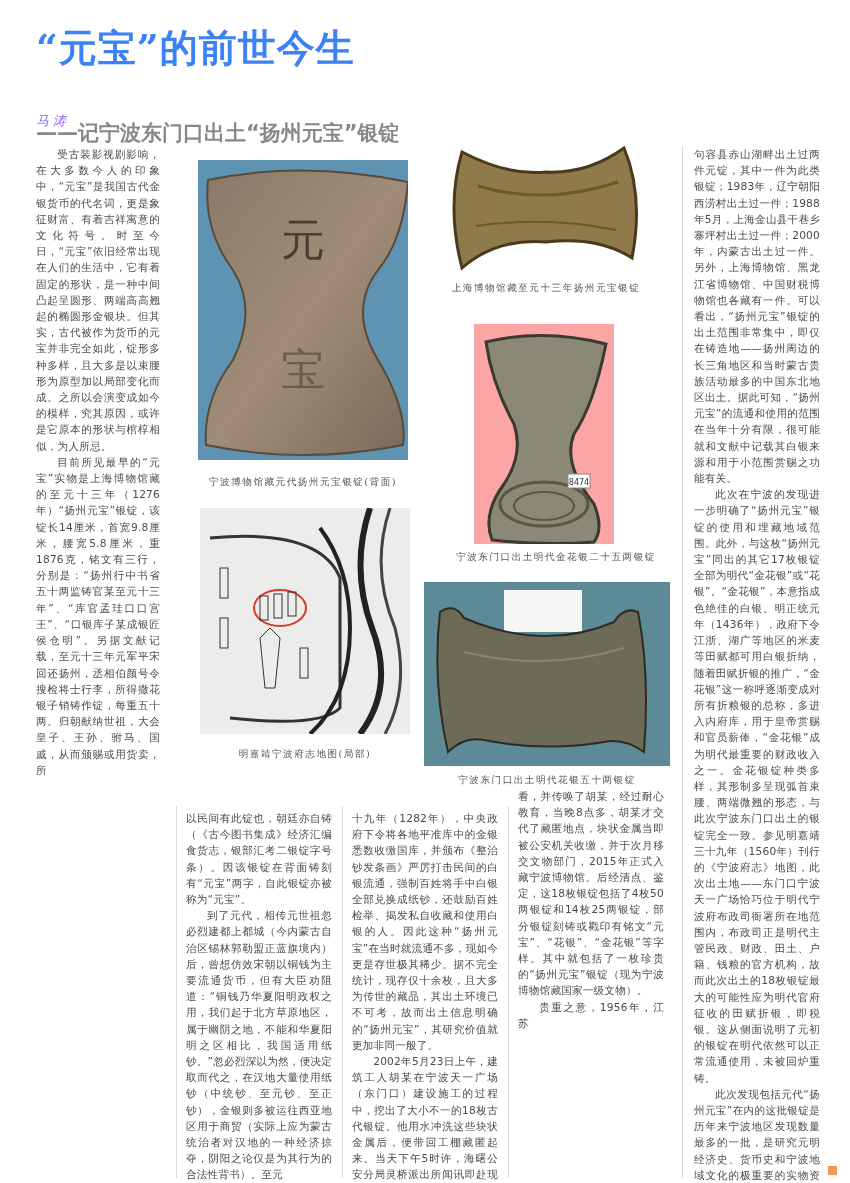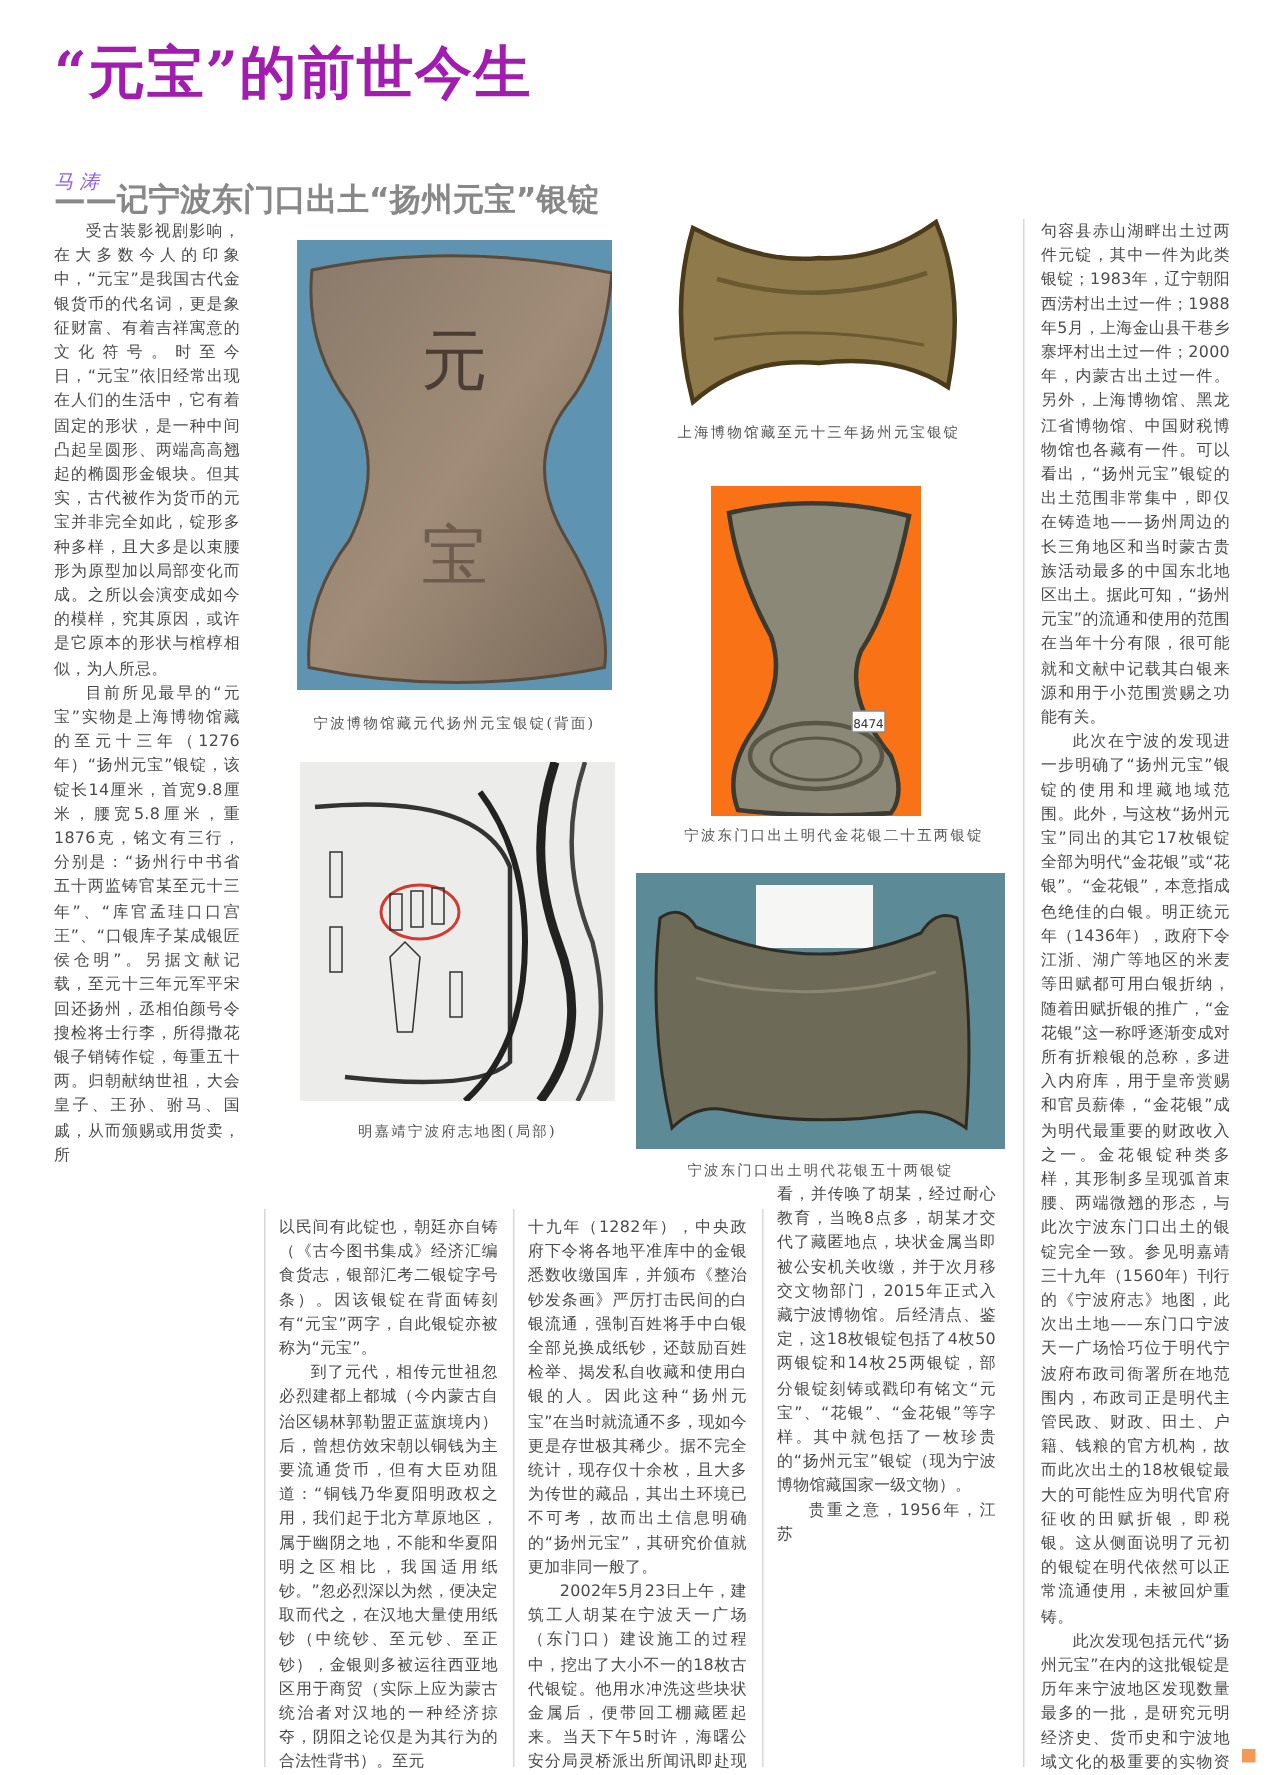--- a/index.html
+++ b/index.html
@@ -1,17 +1,17 @@
 <!DOCTYPE html>
 <html><head>
 <meta charset="utf-8">
 <style>
   html,body{margin:0;padding:0;background:#fff;}
   body{width:850px;height:1183px;position:relative;overflow:hidden;font-family:"DejaVu Serif","Liberation Serif",serif;color:#444;}
-  .title{position:absolute;left:36px;top:26px;font-size:38px;font-weight:bold;color:#a21caf;letter-spacing:1px;line-height:44px;font-family:"DejaVu Serif",serif;}
+  .title{position:absolute;left:36px;top:26px;font-size:38px;font-weight:bold;color:#3b82f6;letter-spacing:1px;line-height:44px;font-family:"DejaVu Serif",serif;}
   .subtitle{position:absolute;left:36px;top:76px;font-size:21px;font-weight:bold;color:#888;line-height:26px;font-family:"DejaVu Sans",sans-serif;margin-top:44px;}
   .author{position:absolute;left:36px;top:112px;font-size:13px;color:#8b5cf6;letter-spacing:4px;font-family:"DejaVu Sans",sans-serif;font-style:italic;}
   .col{position:absolute;font-size:10.6px;line-height:16.2px;color:#4a4a4a;text-align:justify;font-family:"DejaVu Sans",sans-serif;letter-spacing:0.2px;}
   .col p{margin:0;text-indent:2em;}
   .col p.cont{text-indent:0;}
   .c1{left:36px;top:146px;width:124px;}
   .c2{left:186px;top:810px;width:146px;}
   .c3{left:352px;top:810px;width:146px;}
   .c4{left:518px;top:788px;width:146px;}
   .c5{left:694px;top:146px;width:126px;}
@@ -72,21 +72,21 @@
 
 <div class="photo" style="left:448px;top:146px;width:196px;height:128px;">
   <svg width="196" height="128" viewBox="0 0 196 128">
     <path d="M14,6 Q60,30 98,26 Q140,28 176,2 Q196,50 184,112 Q150,90 98,96 Q48,92 14,122 Q-2,60 14,6 Z" fill="#8e7a4a" stroke="#4a3a1a" stroke-width="3"></path>
     <path d="M30,40 Q98,60 170,36" stroke="#6a5a32" stroke-width="3" fill="none"></path>
     <path d="M28,80 Q98,70 168,84" stroke="#6a5a32" stroke-width="2" fill="none"></path>
   </svg>
 </div>
 <div class="cap" style="left:444px;top:282px;width:204px;">上海博物馆藏至元十三年扬州元宝银锭</div>
 
-<div class="photo" style="left:474px;top:324px;width:140px;height:220px;background:#f97316;">
+<div class="photo" style="left:474px;top:324px;width:140px;height:220px;background:#fca5a5;">
   <svg width="140" height="220" viewBox="0 0 140 220">
     <path d="M12,18 Q70,4 132,20 Q120,80 100,110 Q88,140 120,180 Q130,205 120,218 Q70,222 18,216 Q8,190 30,160 Q50,130 40,100 Q18,60 12,18 Z" fill="#8c8878" stroke="#3a3a30" stroke-width="3"></path>
     <ellipse cx="70" cy="180" rx="44" ry="22" fill="none" stroke="#5a5646" stroke-width="3"></ellipse>
     <ellipse cx="70" cy="182" rx="30" ry="14" fill="none" stroke="#5a5646" stroke-width="2"></ellipse>
     <rect x="94" y="150" width="22" height="14" fill="#fff" stroke="#888"></rect>
     <text x="105" y="161" font-size="8" text-anchor="middle" fill="#333" font-family="DejaVu Sans, sans-serif">8474</text>
   </svg>
 </div>
 <div class="cap" style="left:438px;top:551px;width:236px;">宁波东门口出土明代金花银二十五两银锭</div>
 

